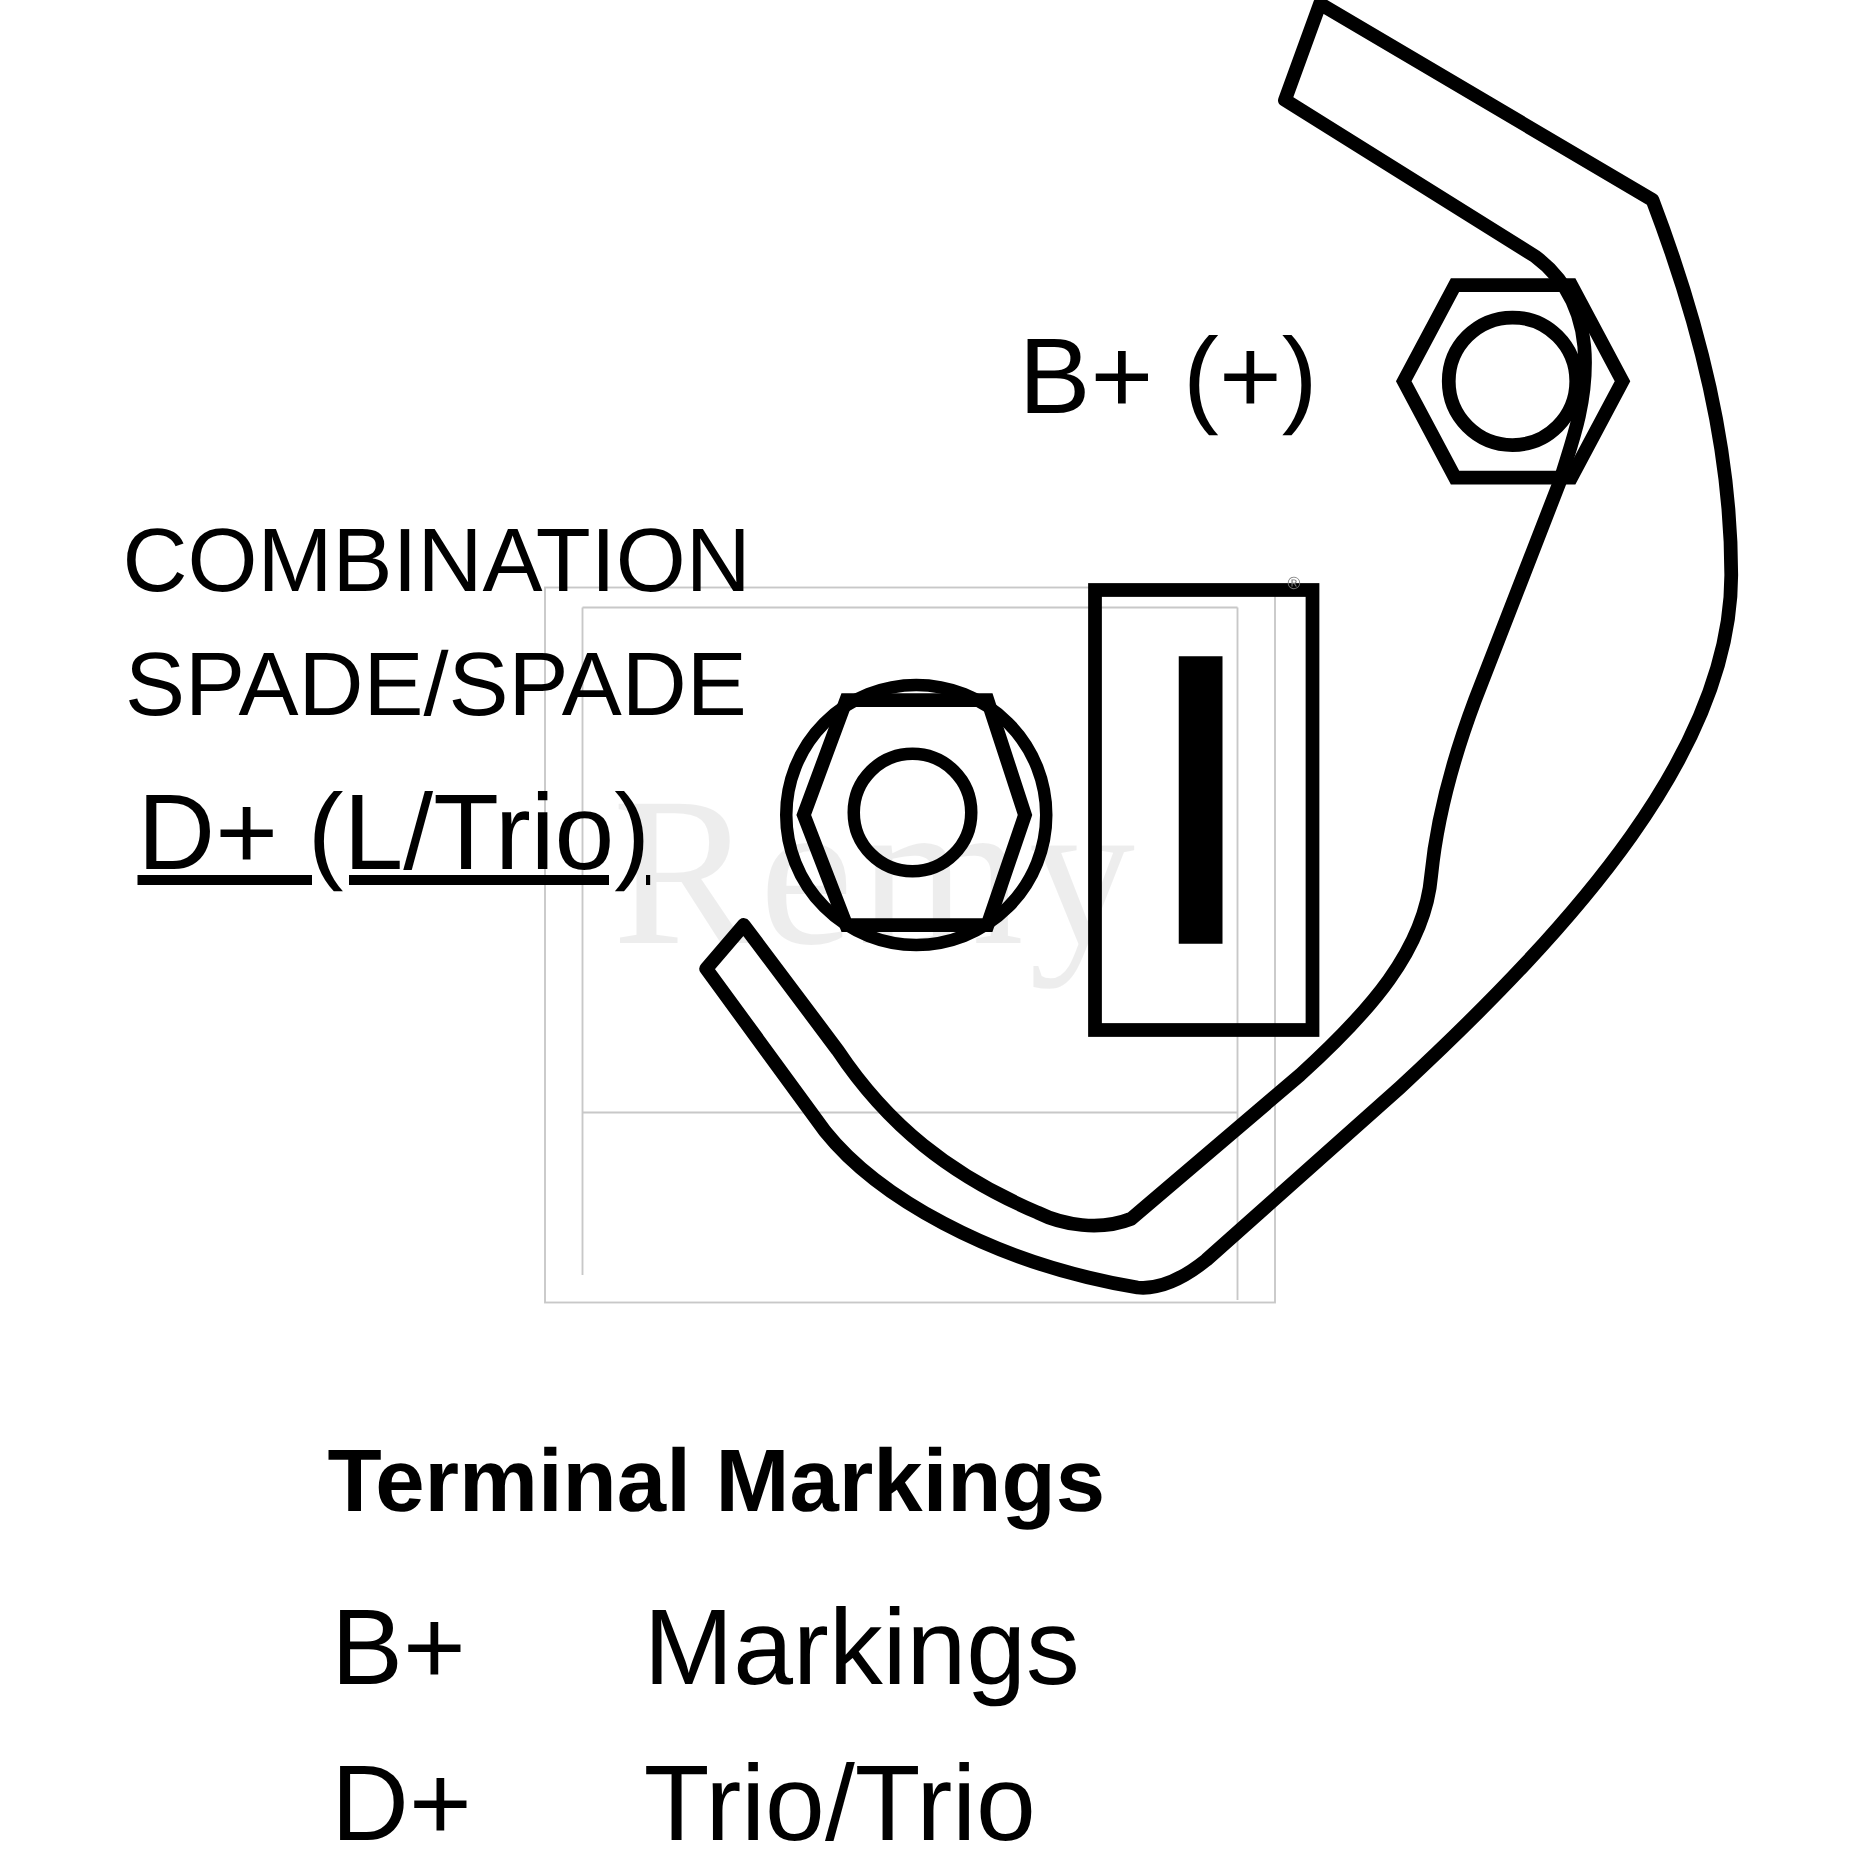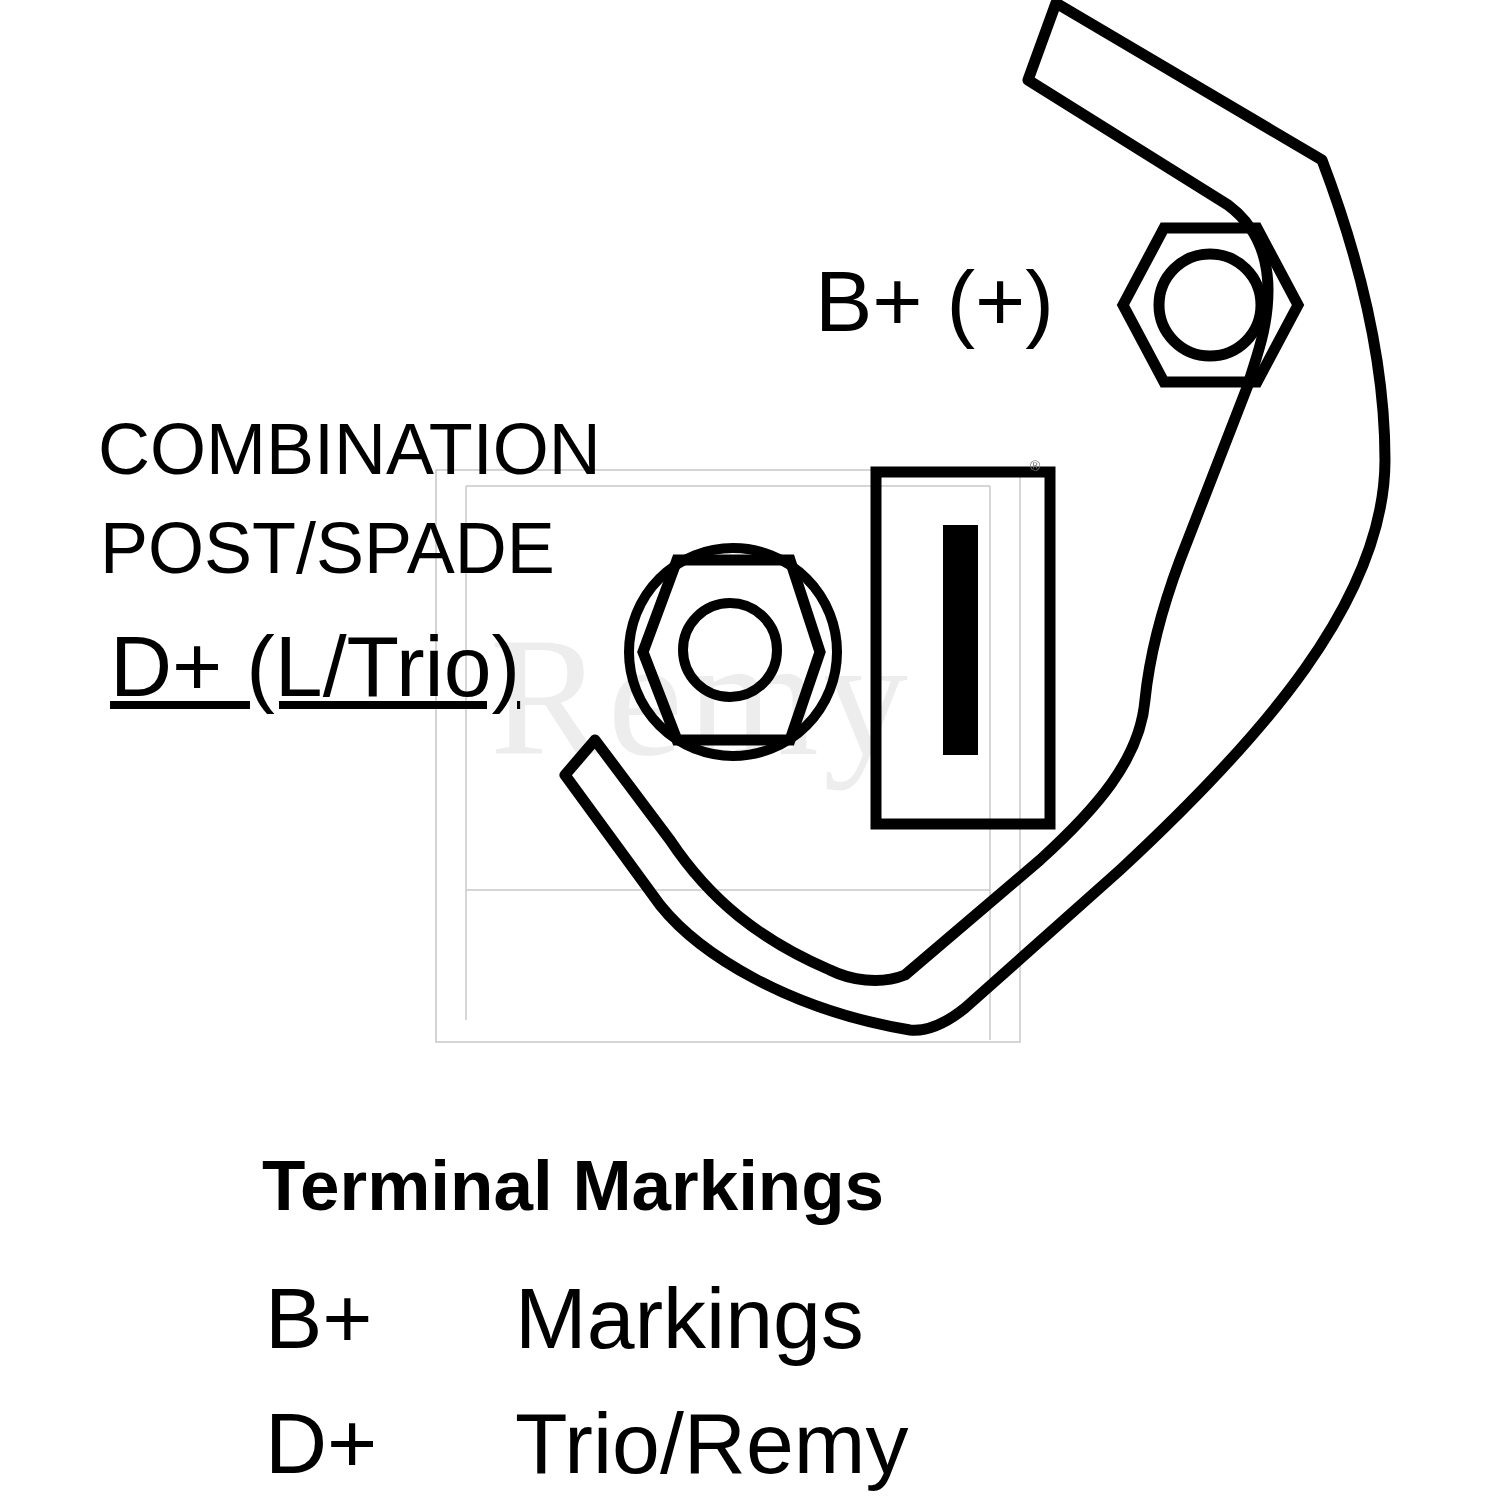--- a/index.html
+++ b/index.html
@@ -52,22 +52,22 @@
     <rect x="876" y="472" width="174" height="352" fill="none" stroke="#000" stroke-width="11"></rect>
     <rect x="943" y="525" width="35" height="230" fill="#000"></rect>
   </g>
 </svg>
 
 <div class="wm">Remy</div>
 <div class="reg">®</div>
 
 <div class="lbl lbl-bplus">B+ (+)</div>
 <div class="lbl lbl-combo1">COMBINATION</div>
-<div class="lbl lbl-combo2">POST/SPADE</div>
+<div class="lbl lbl-combo2">SPADE/SPADE</div>
 <div class="lbl lbl-dplus">D+ (L/Trio)</div>
 
 <div class="lbl legend-title">Terminal Markings</div>
 <div class="legend-row row-0">
   <span class="code">B+</span><span>Markings</span>
 </div>
 <div class="legend-row row-1">
-  <span class="code">D+</span><span>Trio/Remy</span>
+  <span class="code">D+</span><span>Trio/Trio</span>
 </div>
 
 </body></html>

